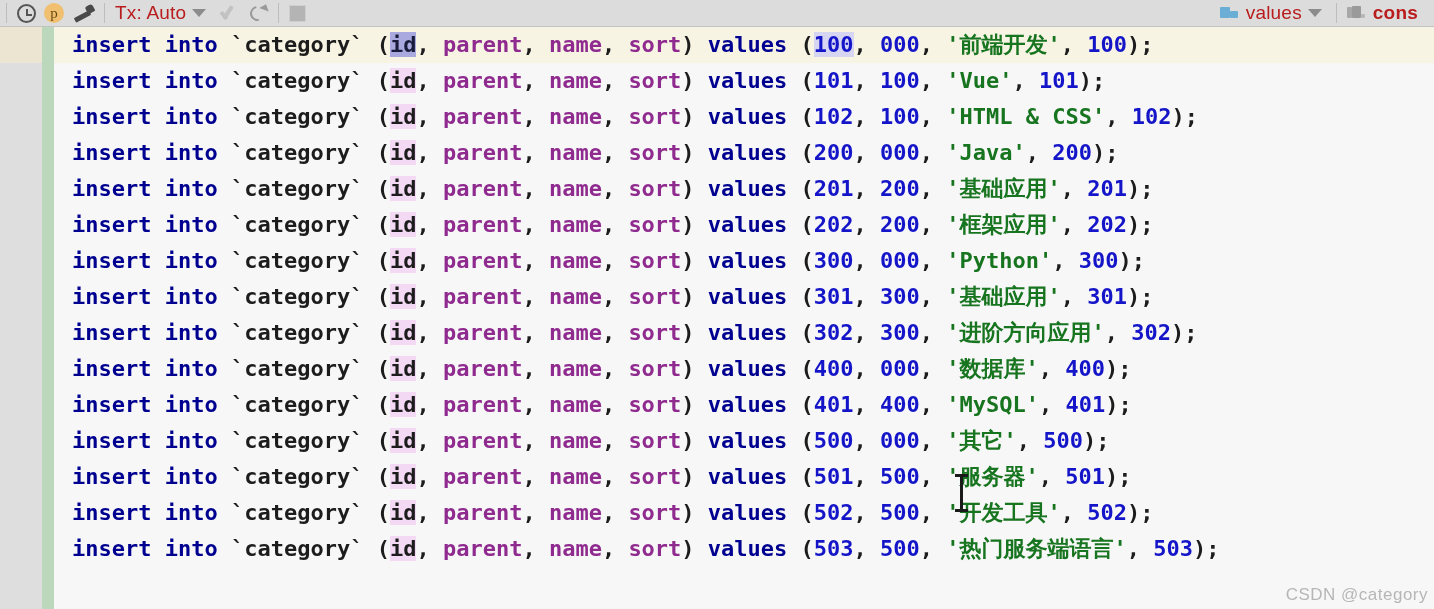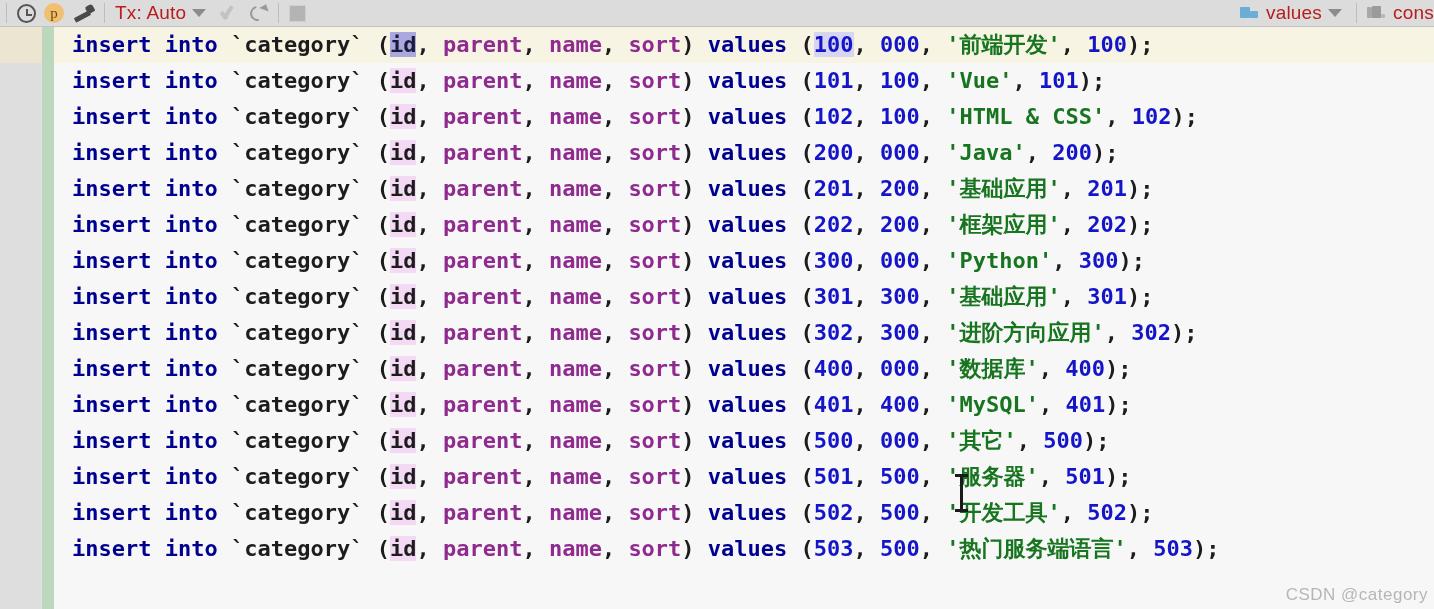--- a/index.html
+++ b/index.html
@@ -342,21 +342,21 @@
     <span class="ico-db">
         <i class="blk b1"></i>
         <i class="blk b2"></i>
       </span>
     <span class="tb-label" style="margin-left:8px;">values</span>
     <span class="chev"></span>
   </div>
 
   <div class="tb-sep"></div>
 
-  <div class="tb-btn" style="padding-right:0;">
+  <div class="tb-btn" style="padding-right:16px;font-weight:bold;">
     <span class="ico-db gray">
         <i class="blk b1"></i>
         <i class="blk b2"></i>
         <i class="b3"></i>
       </span>
     <span class="tb-label" style="margin-left:8px;">cons</span>
   </div>
 </div>
 
 <div class="editor-wrap">

